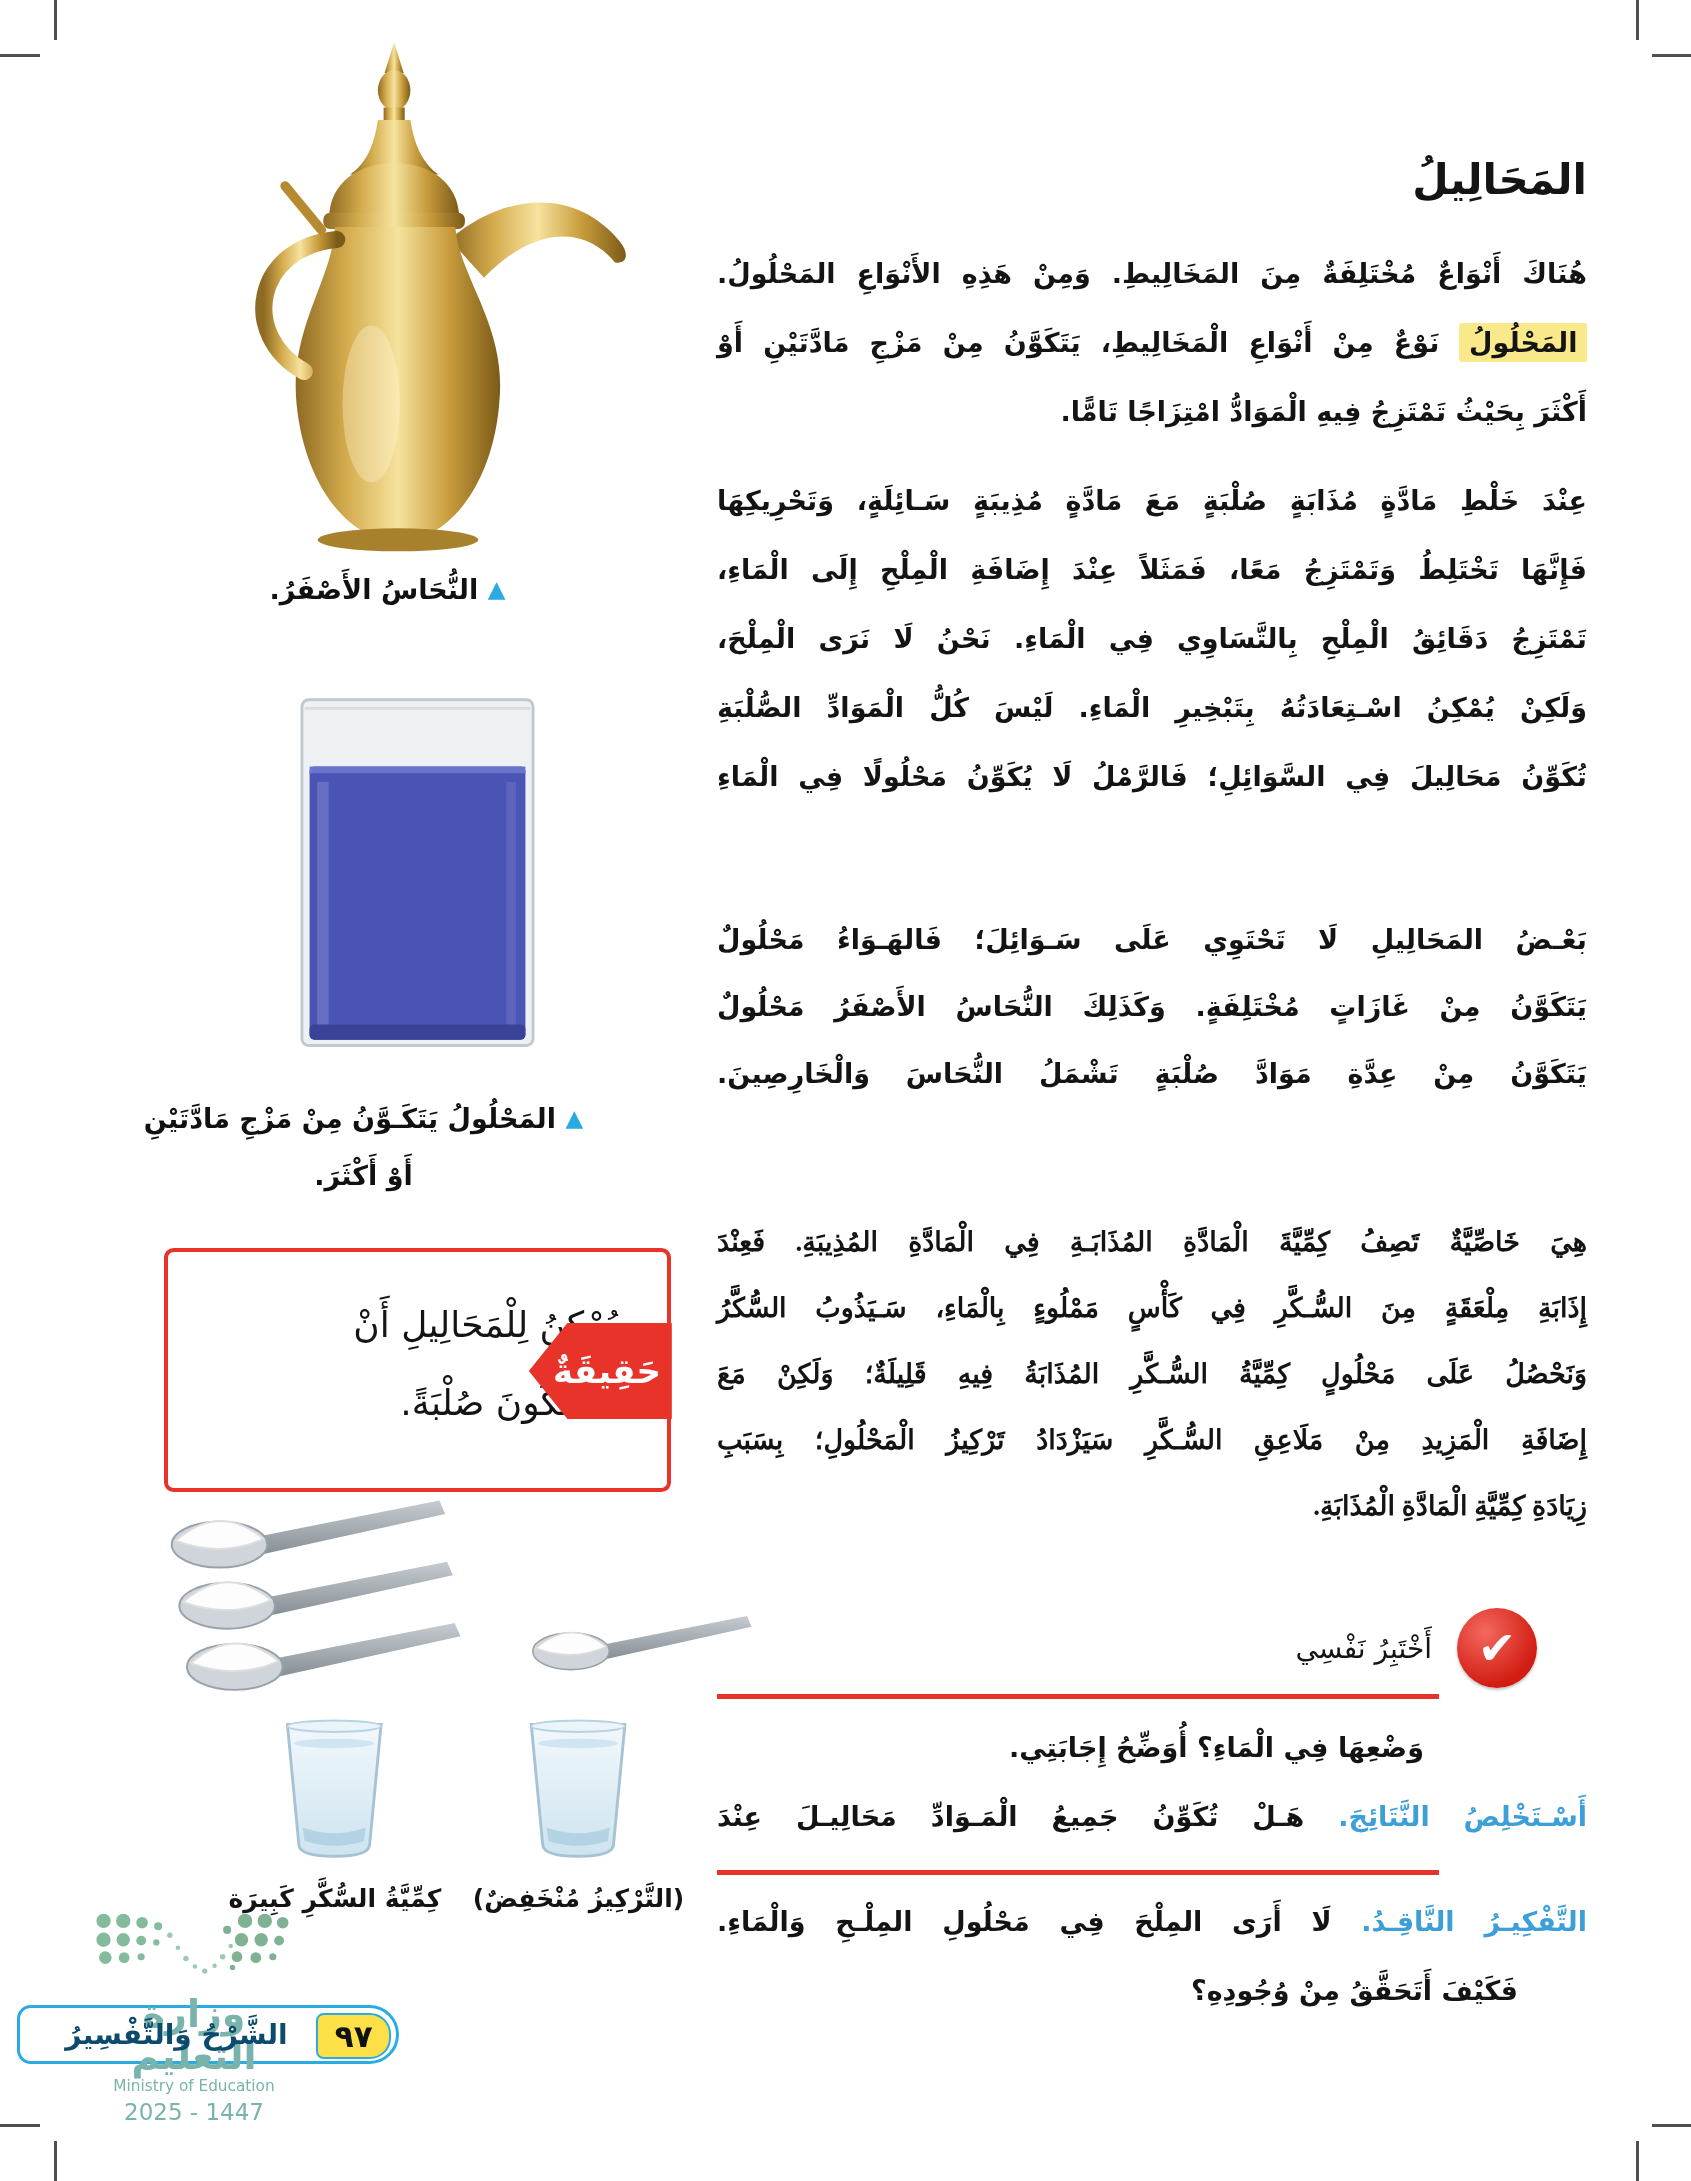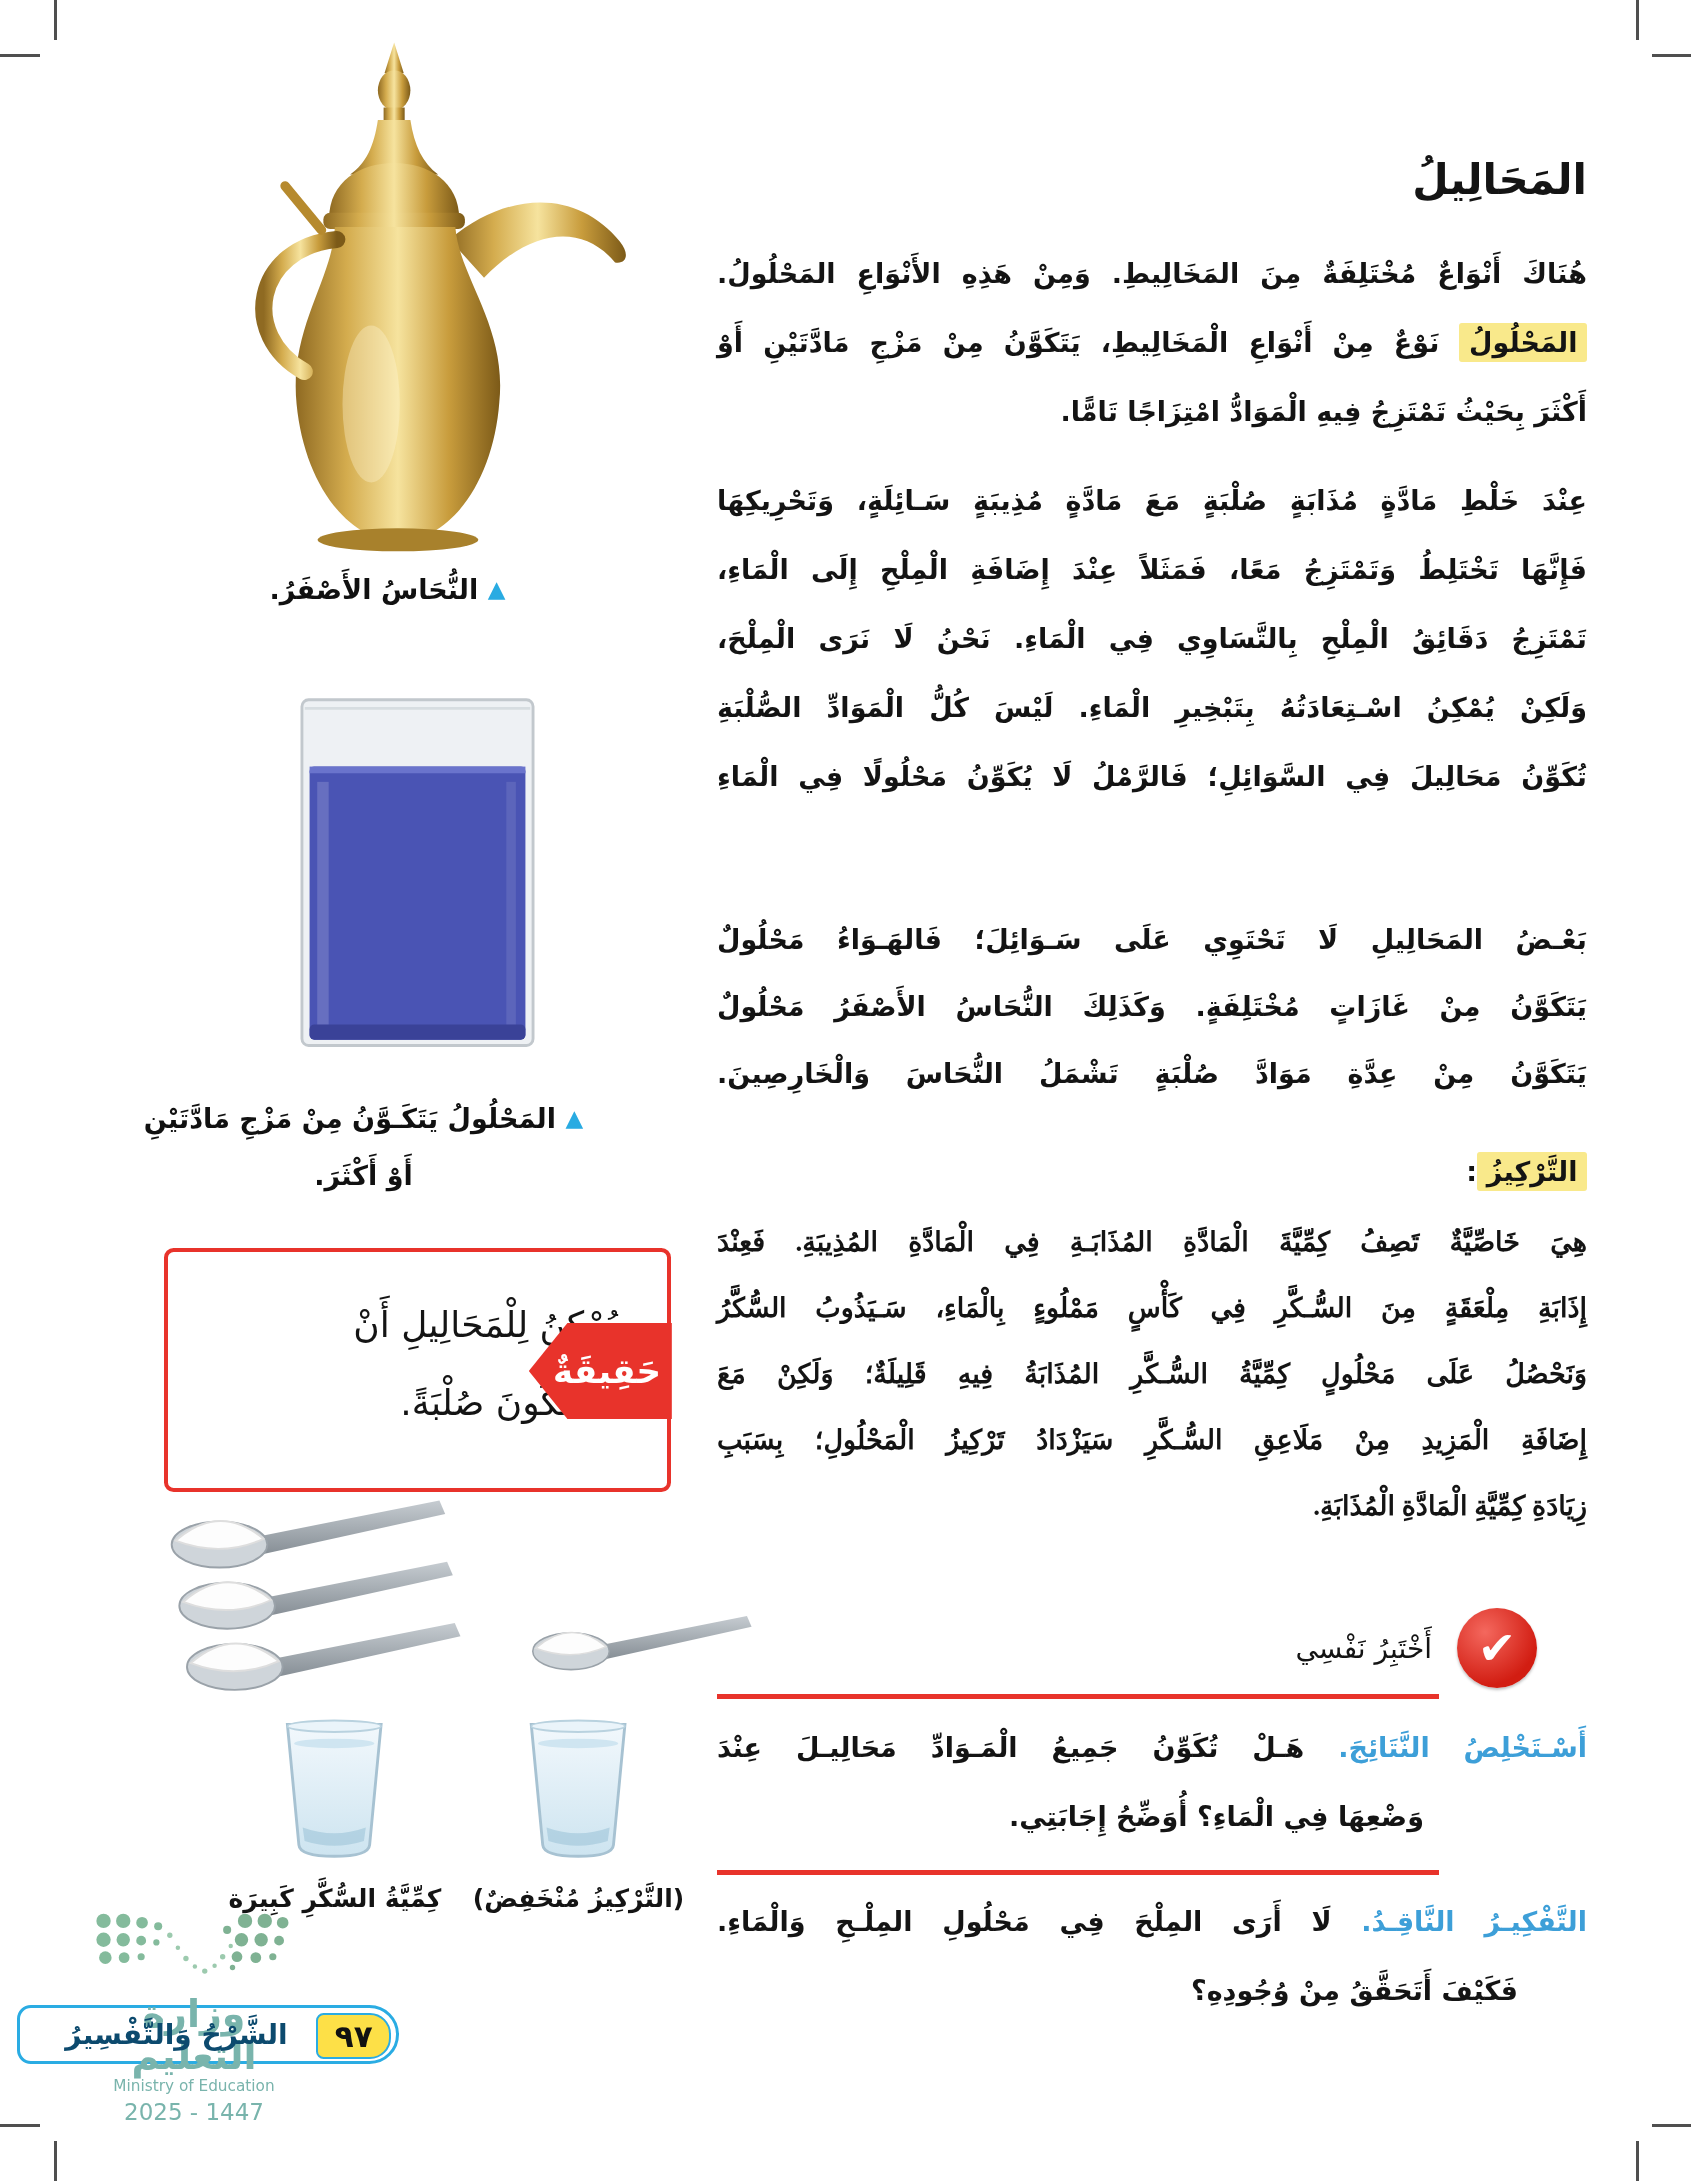--- a/index.html
+++ b/index.html
@@ -232,39 +232,36 @@
         <div class="tline just"><span>فَإِنَّهَا تَخْتَلِطُ وَتَمْتَزِجُ مَعًا، فَمَثَلاً عِنْدَ إِضَافَةِ الْمِلْحِ إِلَى الْمَاءِ،</span></div>
         <div class="tline just"><span>تَمْتَزِجُ دَقَائِقُ الْمِلْحِ بِالتَّسَاوِي فِي الْمَاءِ. نَحْنُ لَا نَرَى الْمِلْحَ،</span></div>
         <div class="tline just"><span>وَلَكِنْ يُمْكِنُ اسْـتِعَادَتُهُ بِتَبْخِيرِ الْمَاءِ. لَيْسَ كُلُّ الْمَوَادِّ الصُّلْبَةِ</span></div>
         <div class="tline just"><span>تُكَوِّنُ مَحَالِيلَ فِي السَّوَائِلِ؛ فَالرَّمْلُ لَا يُكَوِّنُ مَحْلُولًا فِي الْمَاءِ</span></div>
       </div>
     <div class="blk" id="p3">
         <div class="tline just"><span>بَعْـضُ المَحَالِيلِ لَا تَحْتَوِي عَلَى سَـوَائِلَ؛ فَالهَـوَاءُ مَحْلُولٌ</span></div>
         <div class="tline just"><span>يَتَكَوَّنُ مِنْ غَازَاتٍ مُخْتَلِفَةٍ. وَكَذَلِكَ النُّحَاسُ الأَصْفَرُ مَحْلُولٌ</span></div>
         <div class="tline just"><span>يَتَكَوَّنُ مِنْ عِدَّةِ مَوَادَّ صُلْبَةٍ تَشْمَلُ النُّحَاسَ وَالْخَارِصِينَ.</span></div>
       </div>
-    <div class="blk" id="tk">
-        <div class="tline right"><span class="hl">التَّرْكِيزُ</span><span>:</span></div>
-      </div>
     <div class="blk" id="p4">
         <div class="tline just"><span>هِيَ خَاصِّيَّةٌ تَصِفُ كِمِّيَّةَ الْمَادَّةِ المُذَابَـةِ فِي الْمَادَّةِ المُذِيبَةِ. فَعِنْدَ</span></div>
         <div class="tline just"><span>إِذَابَةِ مِلْعَقَةٍ مِنَ السُّـكَّرِ فِي كَأْسٍ مَمْلُوءٍ بِالْمَاءِ، سَـيَذُوبُ السُّكَّرُ</span></div>
         <div class="tline just"><span>وَنَحْصُلُ عَلَى مَحْلُولٍ كِمِّيَّةُ السُّـكَّرِ المُذَابَةُ فِيهِ قَلِيلَةٌ؛ وَلَكِنْ مَعَ</span></div>
         <div class="tline just"><span>إِضَافَةِ الْمَزِيدِ مِنْ مَلَاعِقِ السُّـكَّرِ سَيَزْدَادُ تَرْكِيزُ الْمَحْلُولِ؛ بِسَبَبِ</span></div>
         <div class="tline right"><span>زِيَادَةِ كِمِّيَّةِ الْمَادَّةِ الْمُذَابَةِ.</span></div>
       </div>
 
     <div class="blk" id="st-head">
       <div class="check-circle">✔</div>
       <div class="st-title">أَخْتَبِرُ نَفْسِي</div>
     </div>
     <div class="redline" id="rl1"></div>
     <div class="blk" id="q1">
+        <div class="tline right" style="margin-right: 163px;"><span>وَضْعِهَا فِي الْمَاءِ؟ أُوَضِّحُ إِجَابَتِي.</span></div>
         <div class="tline just"><span class="blue">أَسْـتَخْلِصُ النَّتَائِجَ.</span><span> هَـلْ تُكَوِّنُ جَمِيعُ الْمَـوَادِّ مَحَالِيـلَ عِنْدَ</span></div>
-        <div class="tline right" style="margin-right: 163px;"><span>وَضْعِهَا فِي الْمَاءِ؟ أُوَضِّحُ إِجَابَتِي.</span></div>
       </div>
     <div class="redline" id="rl2"></div>
     <div class="blk" id="q2">
         <div class="tline just"><span class="blue">التَّفْكِيـرُ النَّاقِـدُ.</span><span> لَا أَرَى المِلْحَ فِي مَحْلُولِ المِلْـحِ وَالْمَاءِ.</span></div>
         <div class="tline right" style="margin-right: 69px;"><span>فَكَيْفَ أَتَحَقَّقُ مِنْ وُجُودِهِ؟</span></div>
       </div>
   </div>
 
 </div>
 

